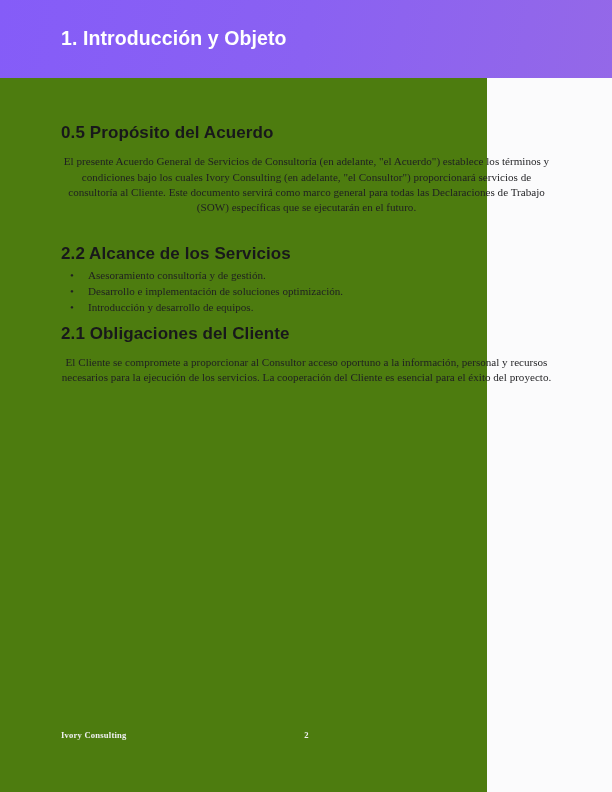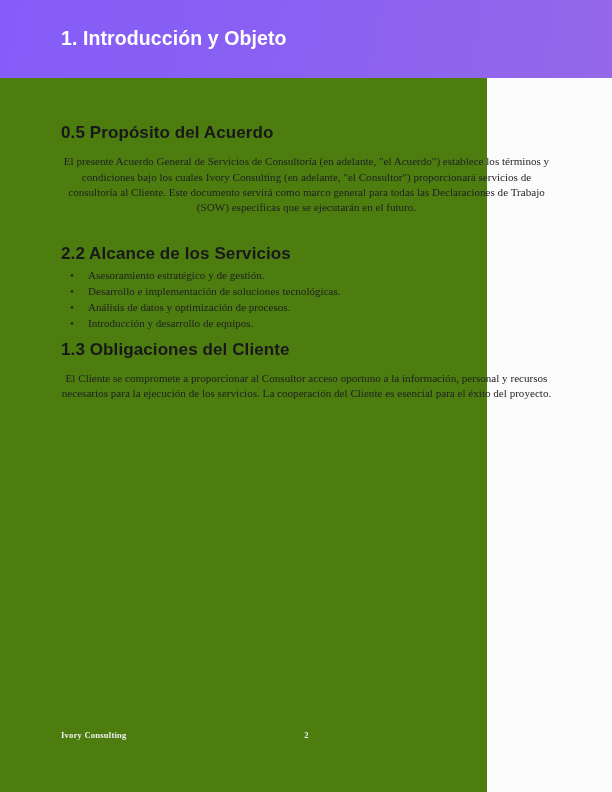--- a/index.html
+++ b/index.html
@@ -147,29 +147,28 @@
   <div class="content">
 
     <div class="section sec-1">
       <h2 class="section-heading">0.5 Propósito del Acuerdo</h2>
       <p class="para">El presente Acuerdo General de Servicios de Consultoría (en adelante, "el Acuerdo") establece los términos y condiciones bajo los cuales Ivory Consulting (en adelante, "el Consultor") proporcionará servicios de consultoría al Cliente. Este documento servirá como marco general para todas las Declaraciones de Trabajo (SOW) específicas que se ejecutarán en el futuro.</p>
     </div>
 
     <div class="section sec-2">
       <h2 class="section-heading">2.2 Alcance de los Servicios</h2>
       <ul class="bullet-list">
-        <li class="bullet-item">Asesoramiento estratégico y de gestión.</li>
-        <li class="bullet-item">Desarrollo e implementación de soluciones tecnológicas.</li>
-        <li class="bullet-item">Análisis de datos y optimización de procesos.</li>
+        <li class="bullet-item">Asesoramiento consultoría y de gestión.</li>
+        <li class="bullet-item">Desarrollo e implementación de soluciones optimización.</li>
         <li class="bullet-item">Introducción y desarrollo de equipos.</li>
       </ul>
     </div>
 
     <div class="section sec-3">
-      <h2 class="section-heading">1.3 Obligaciones del Cliente</h2>
+      <h2 class="section-heading">2.1 Obligaciones del Cliente</h2>
       <p class="para">El Cliente se compromete a proporcionar al Consultor acceso oportuno a la información, personal y recursos necesarios para la ejecución de los servicios. La cooperación del Cliente es esencial para el éxito del proyecto.</p>
     </div>
 
   </div>
 
   <div class="footer">
     <span class="footer-left">Ivory Consulting</span>
     <span class="footer-page">2</span>
   </div>
 

